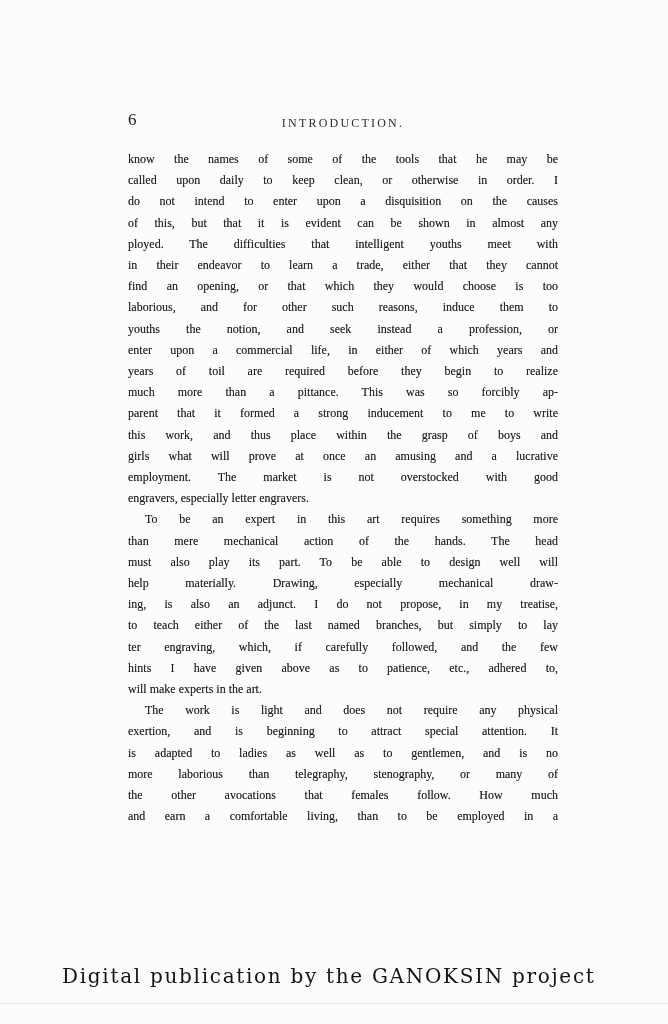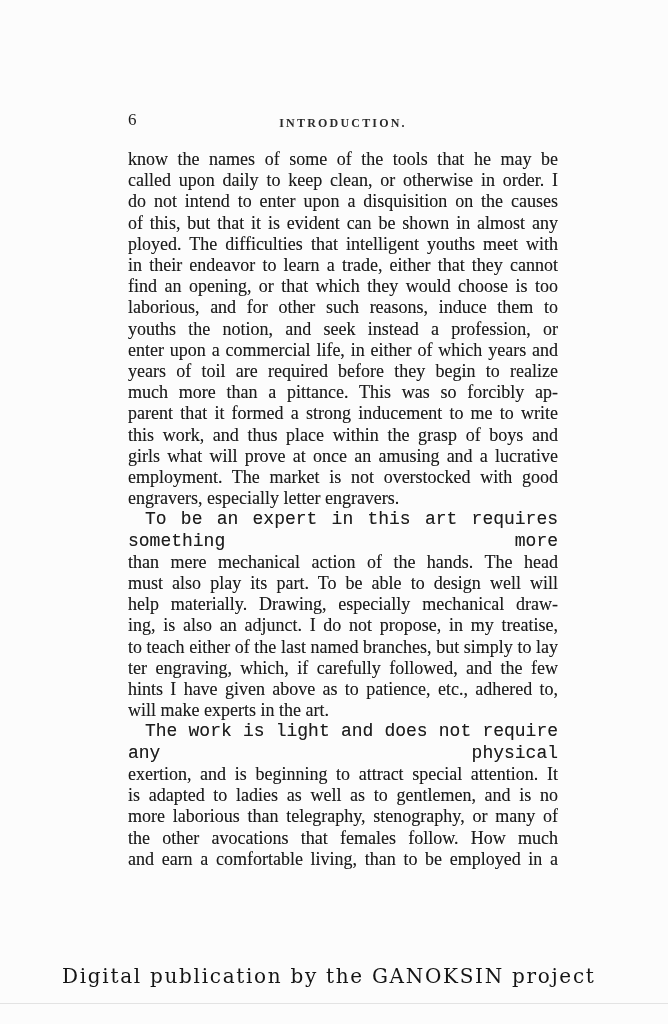--- a/index.html
+++ b/index.html
@@ -38,39 +38,37 @@
     color: var(--ink);
   }
   .running-title {
     display: block;
     text-align: center;
     font-size: 12px;
     line-height: 20px;
     letter-spacing: 2.2px;
     padding-top: 3px;
     color: #2a2a2a;
-    font-weight: bold;
   }
   .body-text {
-    font-size: 18px;
+    font-size: 12px;
     line-height: 21.2px;
     text-shadow: 0 0 0.5px rgba(30,30,30,0.45);
   }
   .para .line {
     text-align: justify;
     text-align-last: justify;
     white-space: normal;
   }
   .para:not(.justify-last) .line:last-child {
     text-align-last: left;
     font-family: Liberation Serif, serif;
   }
   .para.indent .line:first-child {
     text-indent: 17px;
-    font-family: Liberation Mono, monospace;
   }
   .footer-credit {
     position: absolute;
     left: 62px; top: 965px;
     font-family: "DejaVu Serif", serif;
     font-size: 20px;
     line-height: 22px;
     letter-spacing: 1.7px;
     color: #141414;
   }

